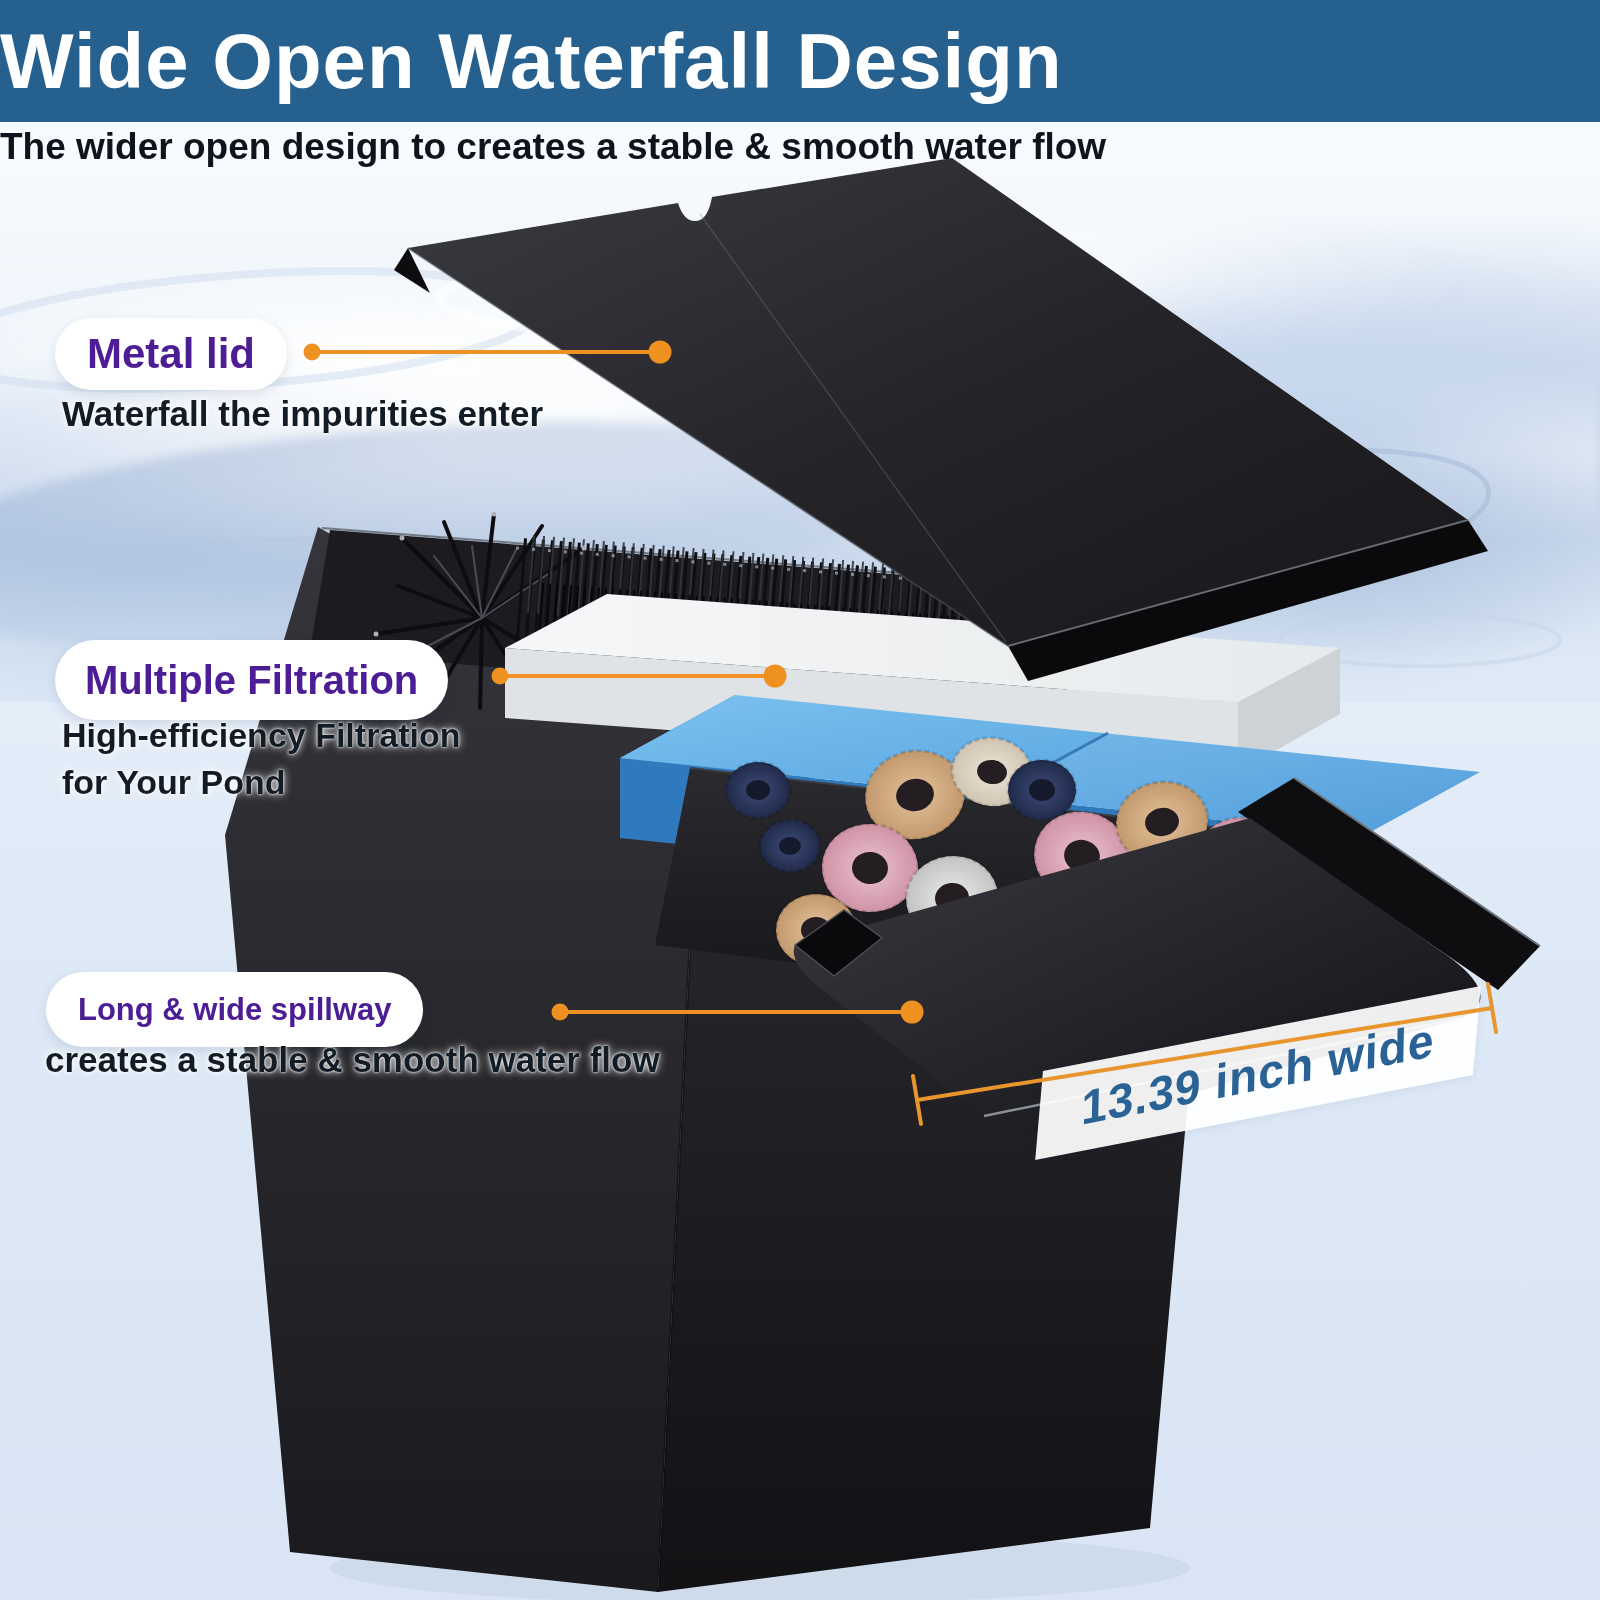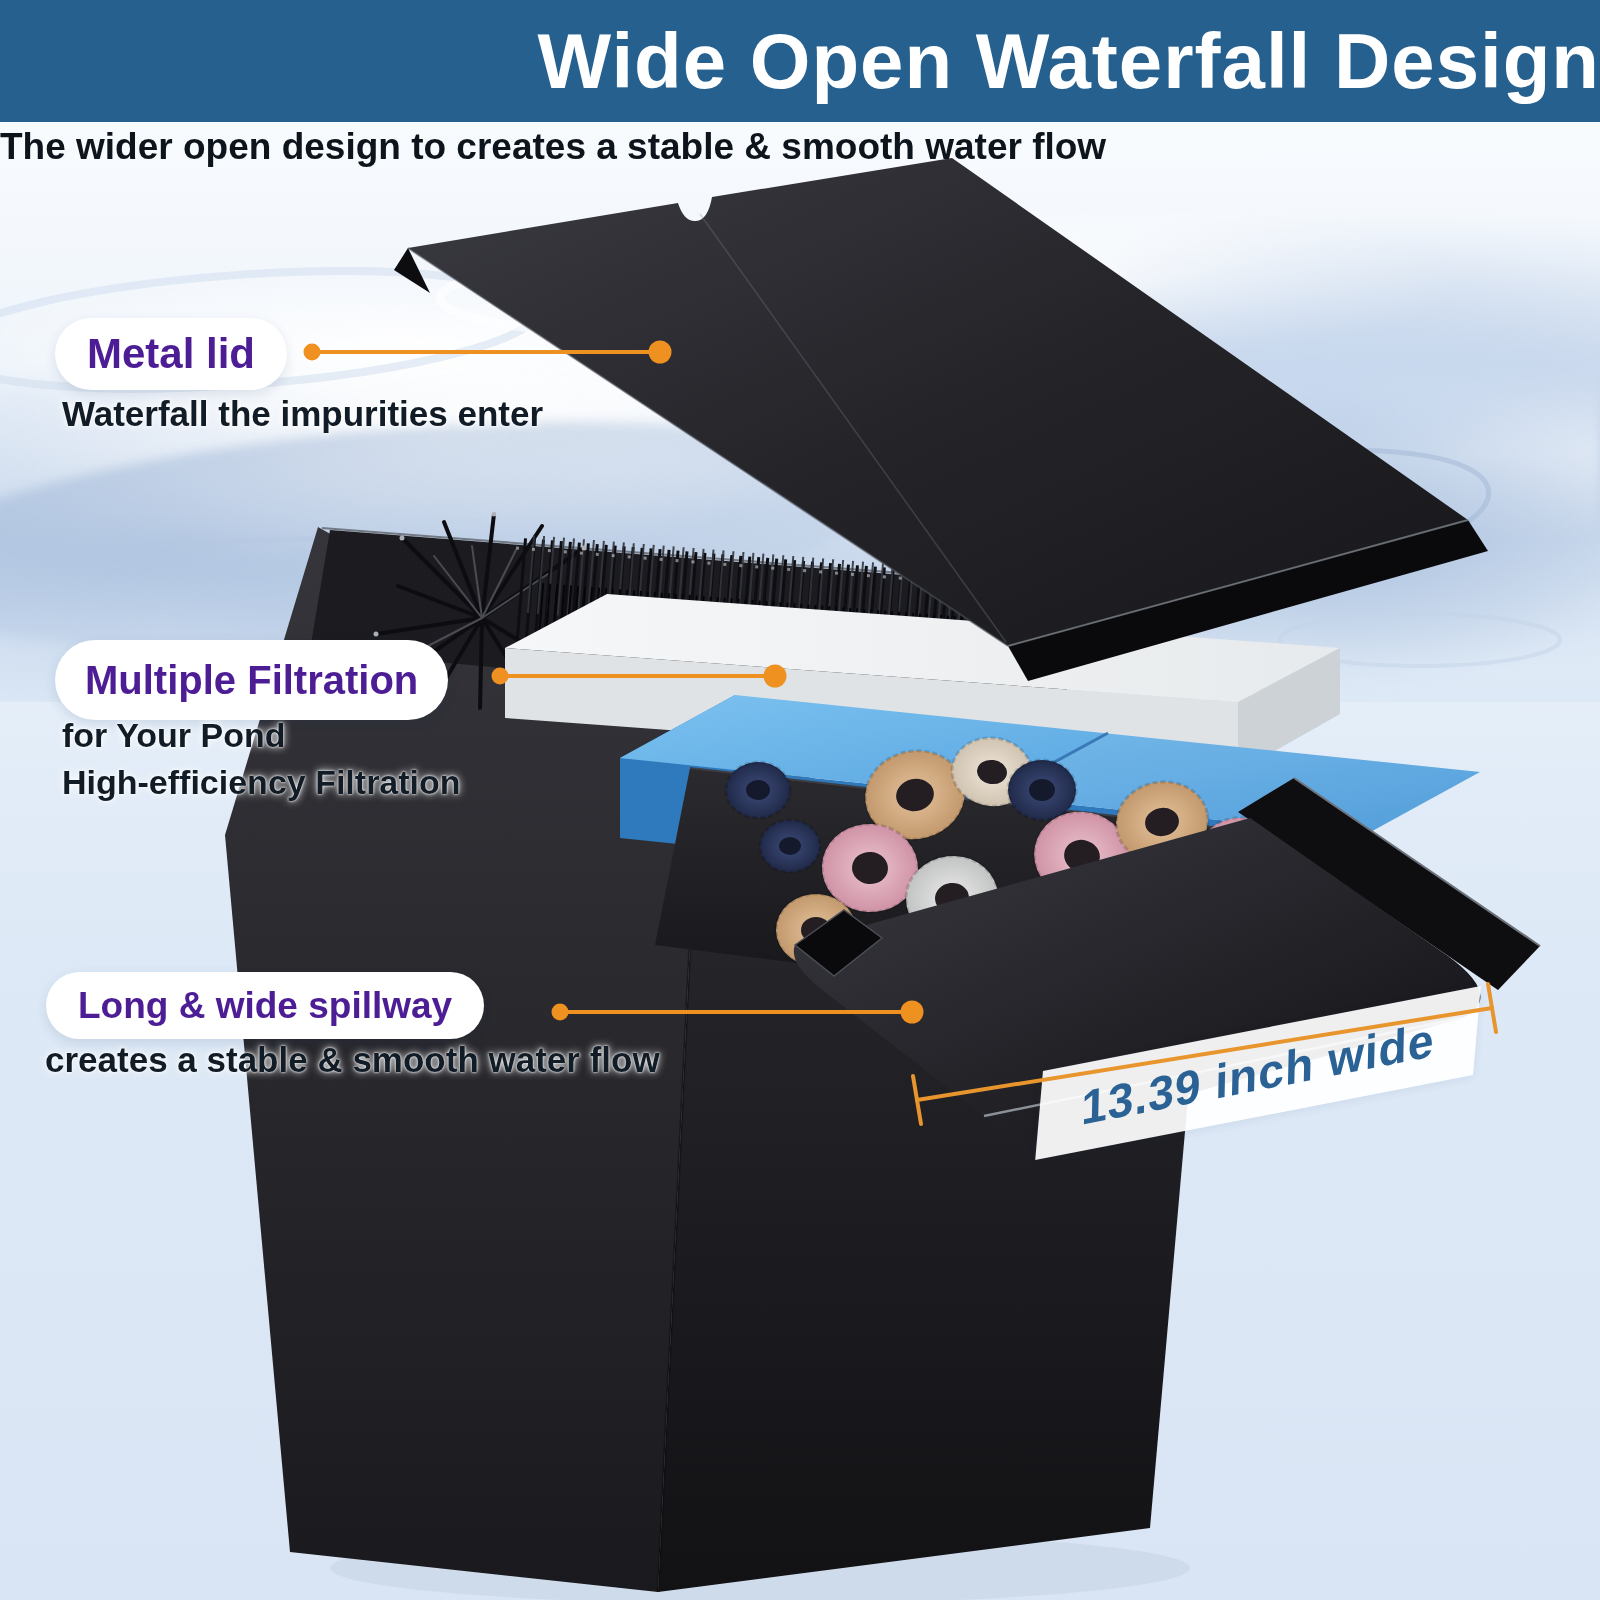--- a/index.html
+++ b/index.html
@@ -29,31 +29,31 @@
     background:linear-gradient(175deg, rgba(148,174,210,.5), rgba(148,174,210,0));}
   .wave4{left:1010px;top:390px;width:640px;height:300px;filter:blur(8px);
     background:radial-gradient(closest-side, rgba(167,190,220,.8), rgba(167,190,220,0));}
 
   
   .scene{position:absolute;left:0;top:0;width:1600px;height:1600px;z-index:2;}
   .dimsvg{position:absolute;left:0;top:0;width:1600px;height:1600px;z-index:5;pointer-events:none;}
 
   
   .banner{position:absolute;left:0;top:0;width:1600px;height:122px;background:#25608f;z-index:7;
-          display:flex;align-items:center;justify-content:flex-end;}
+          display:flex;align-items:center;justify-content:flex-start;}
   .banner h1{margin:0;color:#ffffff;font-size:78px;font-weight:bold;letter-spacing:1px;}
   .subtitle{position:absolute;top:126px;left:0;width:1356px;text-align:left;z-index:7;
             font-size:37px;font-weight:bold;color:#0d141c;}
 
   
   .pill{position:absolute;background:#ffffff;border-radius:46px;color:#4c1d95;font-weight:bold;
         line-height:1;box-shadow:0 4px 12px rgba(30,60,100,.12);z-index:6;white-space:nowrap;}
   .pill-lid{left:55px;top:318px;font-size:42px;padding:15px 32px;}
   .pill-filter{left:55px;top:640px;font-size:40px;padding:20px 30px;}
-  .pill-spill{left:46px;top:972px;font-size:37px;padding:15px 32px;}
+  .pill-spill{left:46px;top:972px;font-size:31px;padding:22px 32px;}
   .desc{position:absolute;color:#121c26;font-weight:bold;z-index:6;white-space:nowrap;
         text-shadow:0 0 8px #ffffff,0 0 3px #ffffff,0 0 1px #ffffff;}
   .desc-lid{left:62px;top:394px;font-size:35px;}
   .desc-filter{left:62px;top:712px;font-size:34px;line-height:1.38;}
   .desc-filter span{display:block;}
   .desc-spill{left:45px;top:1040px;font-size:35px;}
   .connector{position:absolute;height:4px;background:#ef9120;z-index:6;}
   .conn-lid{left:312px;top:350px;width:348px;}
   .conn-filter{left:500px;top:674px;width:275px;}
   .conn-spill{left:560px;top:1010px;width:352px;}
@@ -322,22 +322,22 @@
   <div class="desc desc-lid">Waterfall the impurities enter</div>
 
   <div class="pill pill-filter">
     <span>Multiple Filtration</span>
   </div>
   <div class="connector conn-filter">
     <span class="cdot cdot-start"></span>
     <span class="cdot cdot-end"></span>
   </div>
   <div class="desc desc-filter">
+    <span>High-efficiency Filtration</span>
     <span>for Your Pond</span>
-    <span>High-efficiency Filtration</span>
   </div>
 
   <div class="pill pill-spill">
     <span>Long &amp; wide spillway</span>
   </div>
   <div class="connector conn-spill">
     <span class="cdot cdot-start"></span>
     <span class="cdot cdot-end"></span>
   </div>
   <div class="desc desc-spill">creates a stable &amp; smooth water flow</div>

